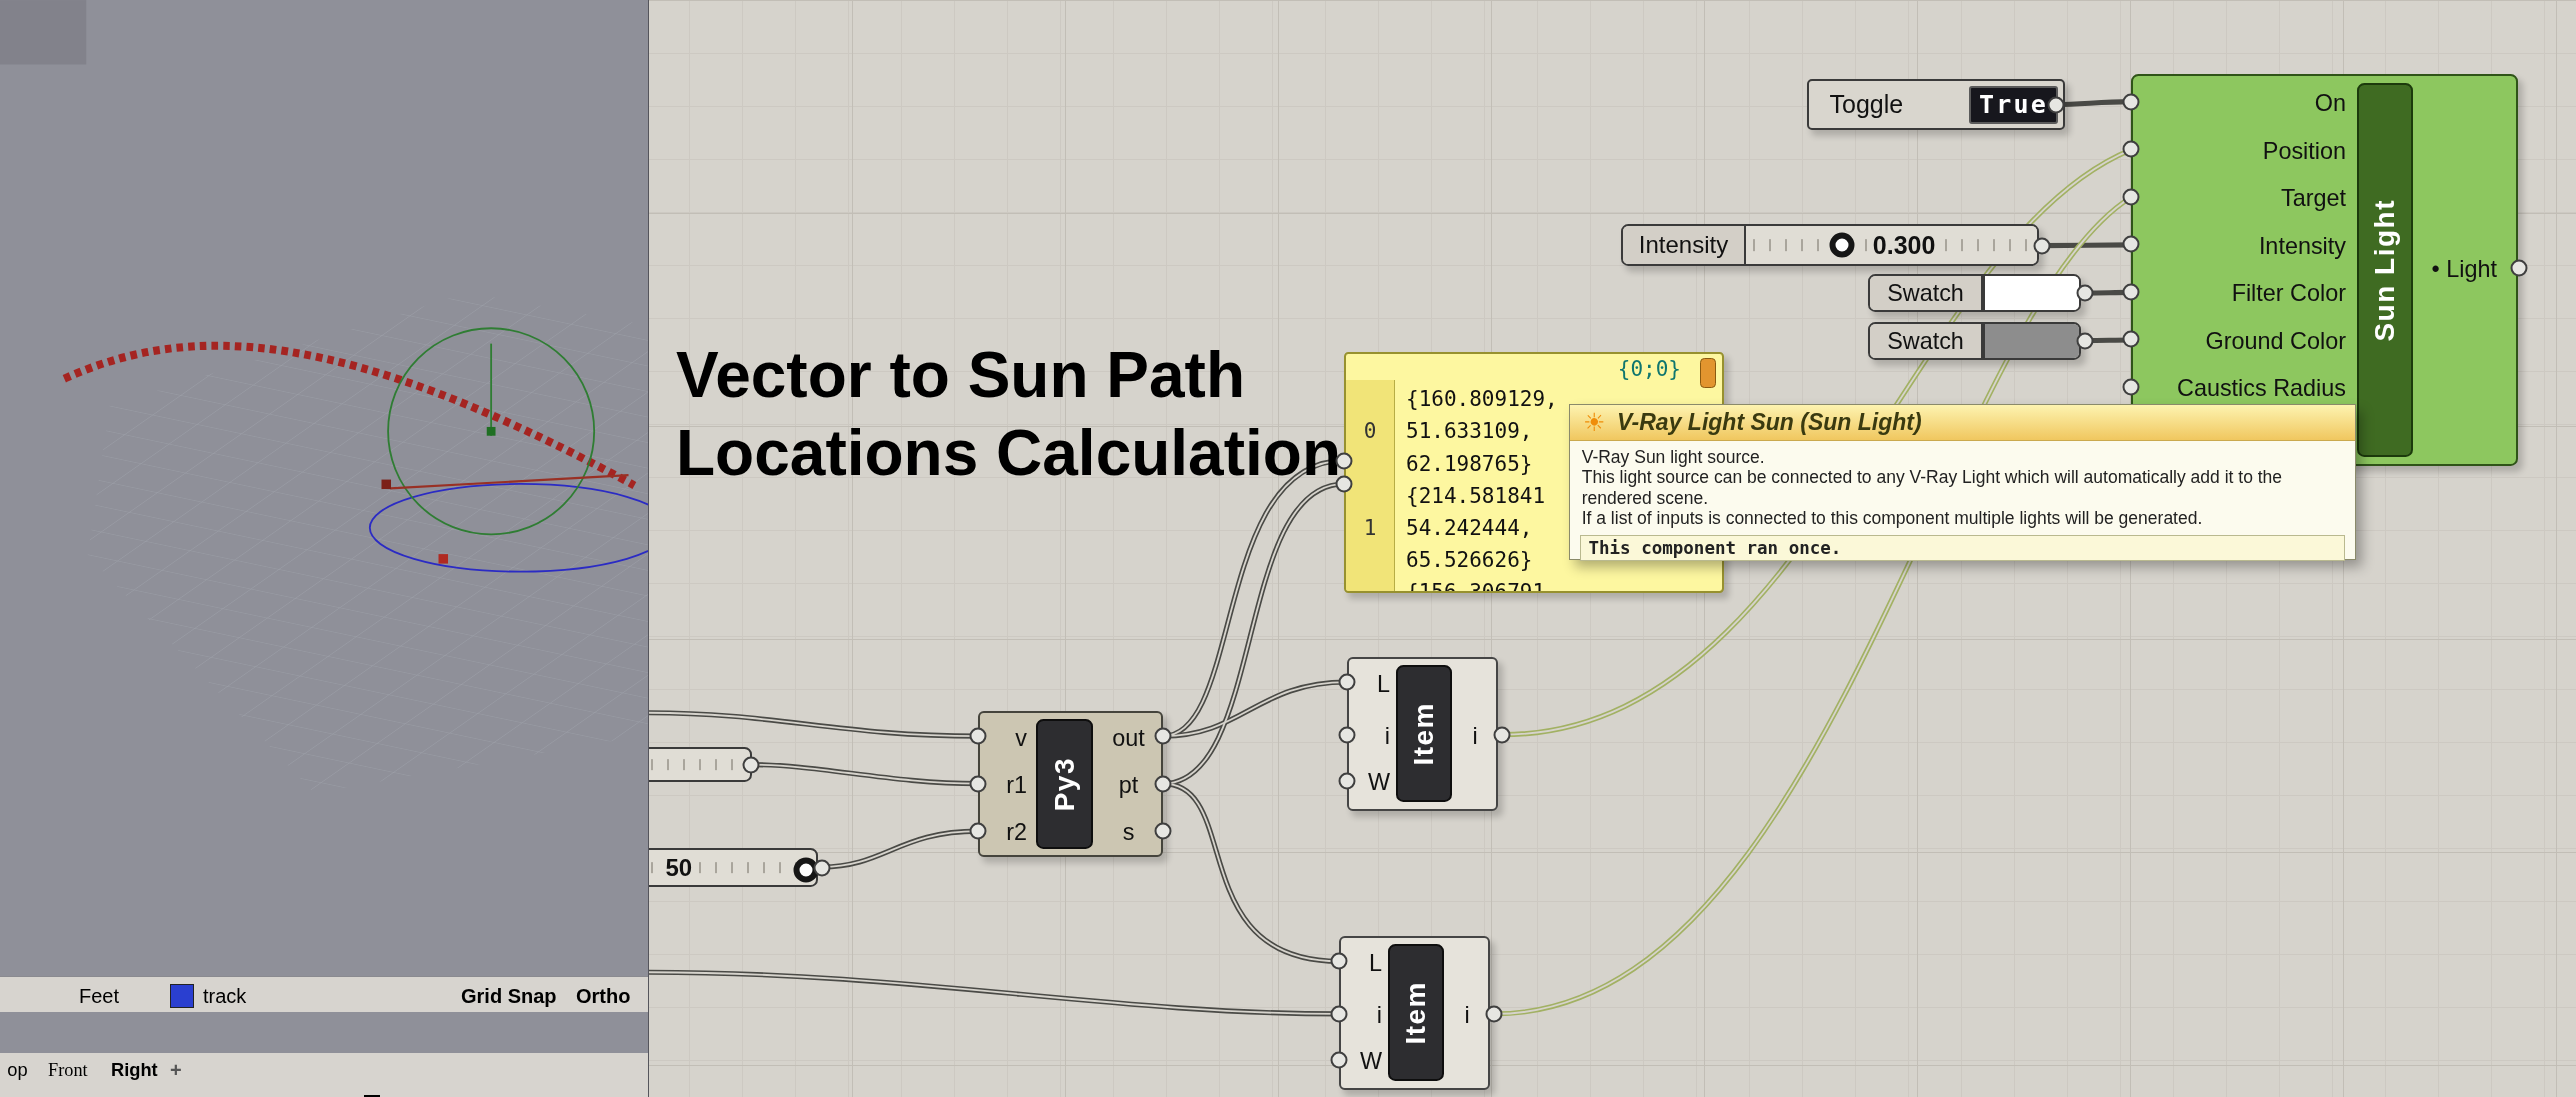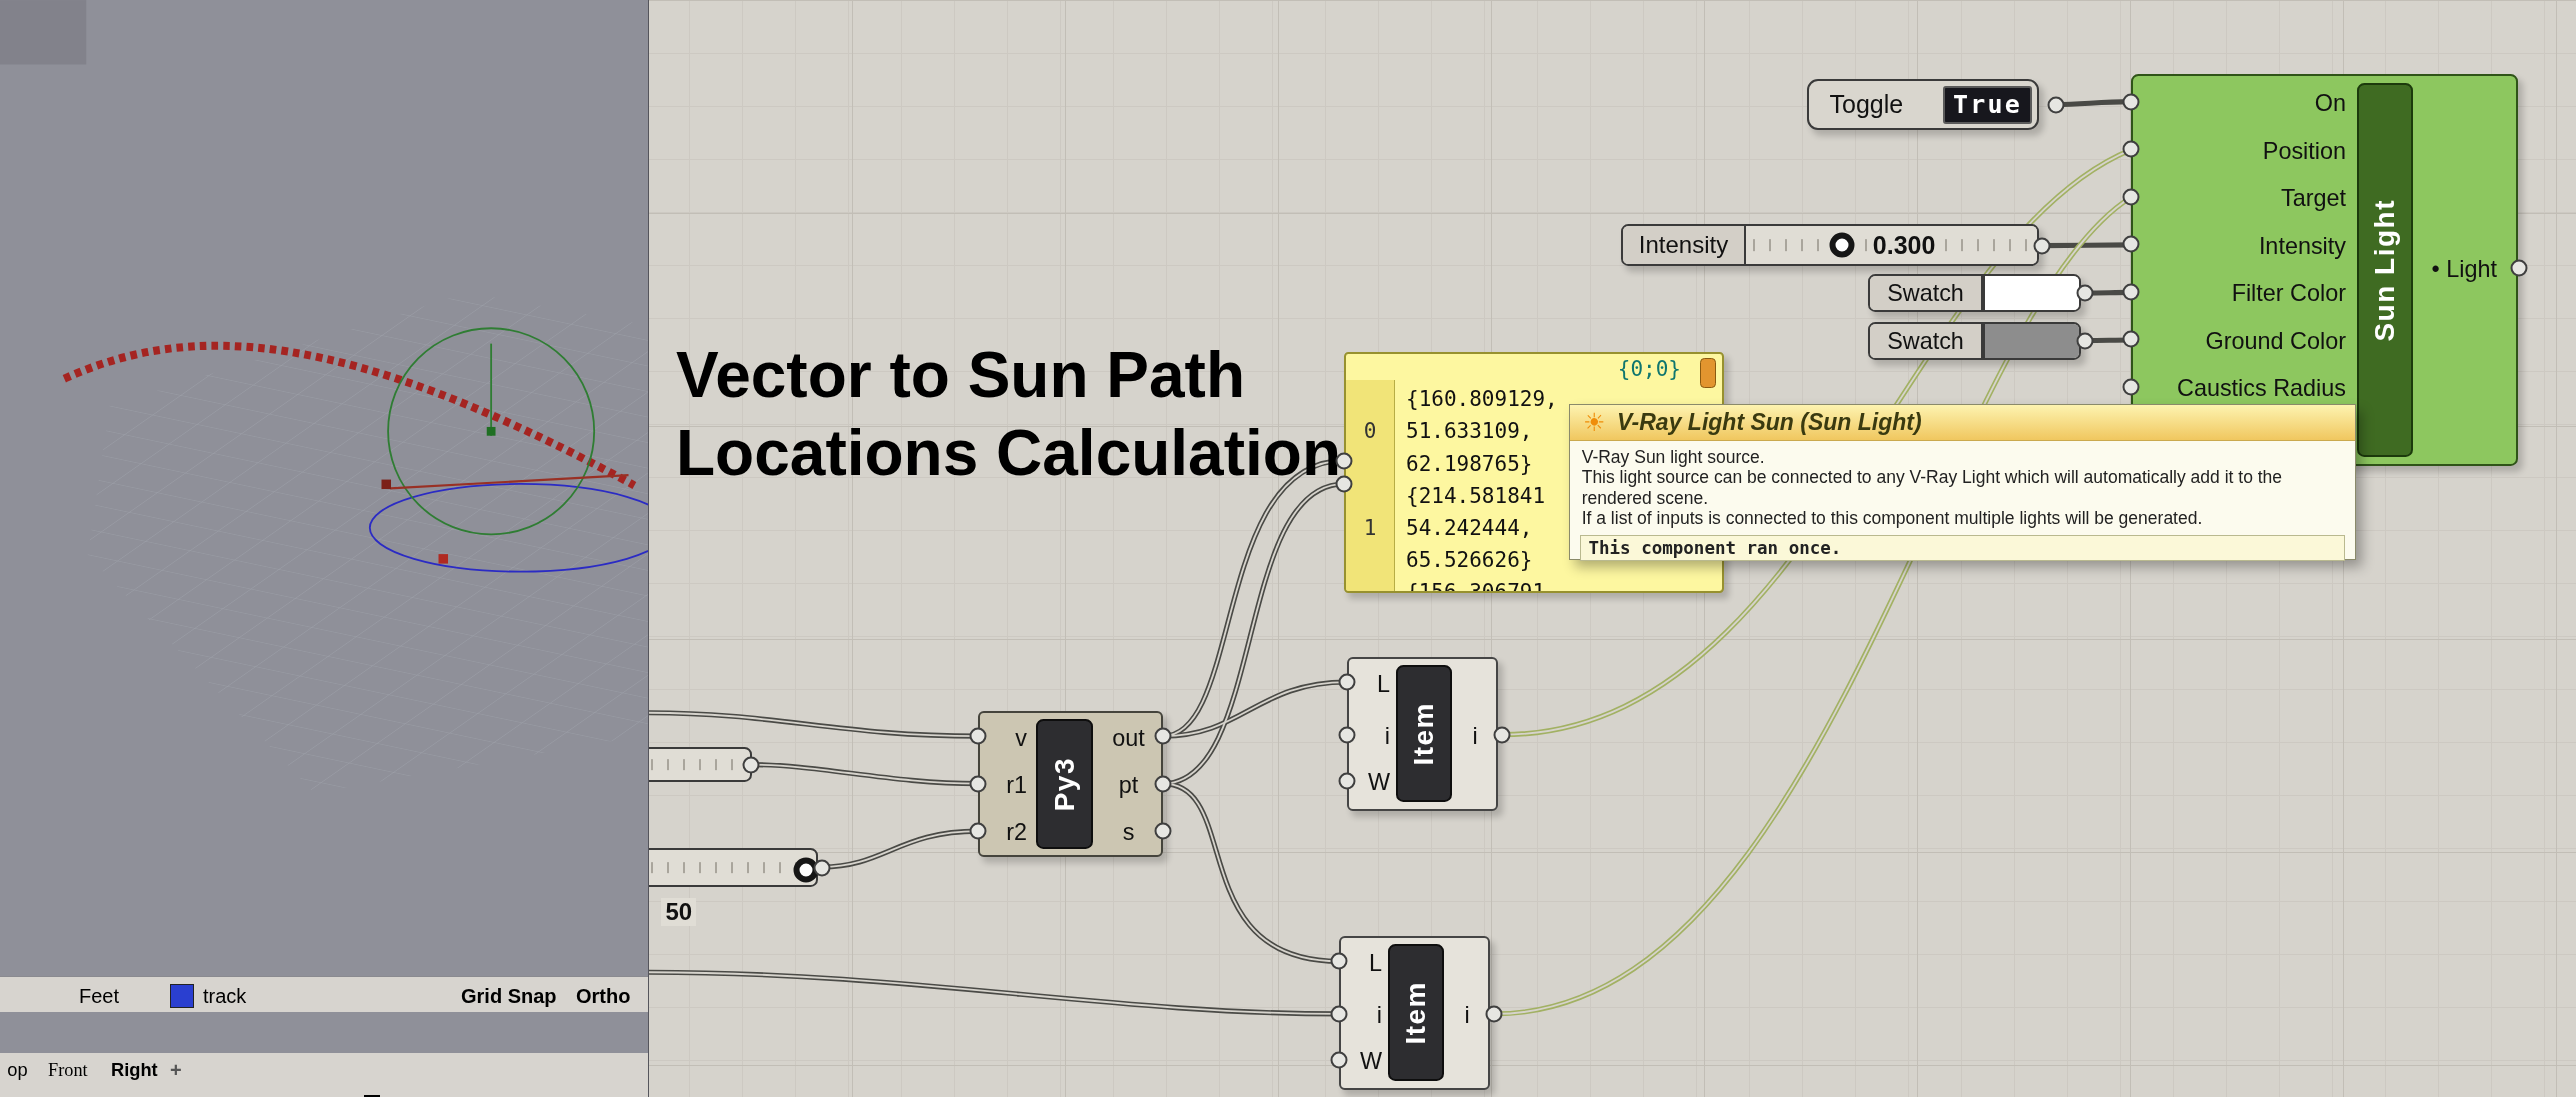--- a/index.html
+++ b/index.html
@@ -21,21 +21,21 @@
   
   .comp{position:absolute;box-sizing:border-box;z-index:4;border:2.2px solid #3a3a3a;border-radius:7.3px;
         background:#d9d6ce;box-shadow:4.4px 5.1px 6.6px rgba(0,0,0,.18);}
   .grip{position:absolute;width:13px;height:13px;border-radius:50%;background:#e6e6e2;
         border:2.2px solid #3f3f3f;transform:translate(-50%,-50%);z-index:5;box-sizing:content-box;}
   .vlabel{writing-mode:vertical-rl;transform:rotate(180deg);font-weight:700;color:#fff;letter-spacing:1.5px;}
   .darkcap{position:absolute;background:#2d2d30;border:2.2px solid #0e0e0e;border-radius:7.3px;
            display:flex;align-items:center;justify-content:center;box-sizing:border-box;}
   .plabel{position:absolute;height:47px;line-height:47px;font-size:23.4px;color:#111;}
   
-  #toggle{left:1807px;top:79px;width:232px;height:51px;display:flex;align-items:center;border-radius:11px;}
+  #toggle{left:1807px;top:79px;width:258px;height:51px;display:flex;align-items:center;border-radius:5px;}
   #toggle .tlabel{font-size:25px;color:#111;padding-left:20.5px;flex:1;}
   #toggle .tval{width:89px;height:38px;margin-right:5.1px;background:#17171d;border:2.2px solid #5a5a5a;
         border-radius:2.9px;color:#fff;font-family:"DejaVu Sans Mono",monospace;font-weight:700;
         font-size:25px;display:flex;align-items:center;justify-content:center;letter-spacing:2.2px;box-sizing:border-box;}
   
   #intensity{left:1621px;top:224px;width:418px;height:42px;display:flex;border-radius:7.3px;overflow:hidden;}
   #intensity .sname{width:121px;background:#d3cfc7;border-right:2.2px solid #3a3a3a;font-size:24px;color:#111;
         display:flex;align-items:center;justify-content:center;}
   .strack{position:relative;flex:1;background:#e0ddd5;}
   .ticks{position:absolute;top:50%;transform:translateY(-50%);height:11.7px;left:7.3px;right:7.3px;
@@ -120,21 +120,21 @@
 
   <div id="gh-title" class="abs">
     <div>Vector to Sun Path</div>
     <div>Locations Calculation</div>
   </div>
 
   <div class="edge-slider" style="left:626px;top:747px;width:126px;height:35px;">
     <div class="ticks"></div>
   </div>
   <div class="edge-slider" style="left:605px;top:848px;width:213px;height:39px;">
-    <span style="position:absolute;left:54px;top:50%;transform:translateY(-50%);font-size:24px;font-weight:700;color:#111;z-index:1;background:#e0ddd5;padding:0 4.4px;margin-top:44px;">50</span>
+    <span style="position:absolute;left:54px;top:50%;transform:translateY(-50%);font-size:24px;font-weight:700;color:#111;z-index:1;background:#e0ddd5;padding:0 4.4px;">50</span>
     <div class="ticks" style="left:44px;"></div>
     <div class="knob" style="left:199px;top:20px;"></div>
   </div>
 
   <div id="toggle" class="comp">
     <span class="tlabel">Toggle</span>
     <span class="tval">True</span>
   </div>
 
   <div id="intensity" class="comp">

